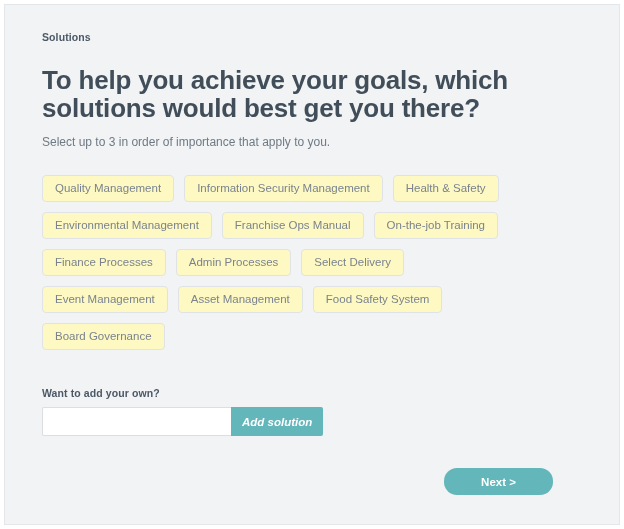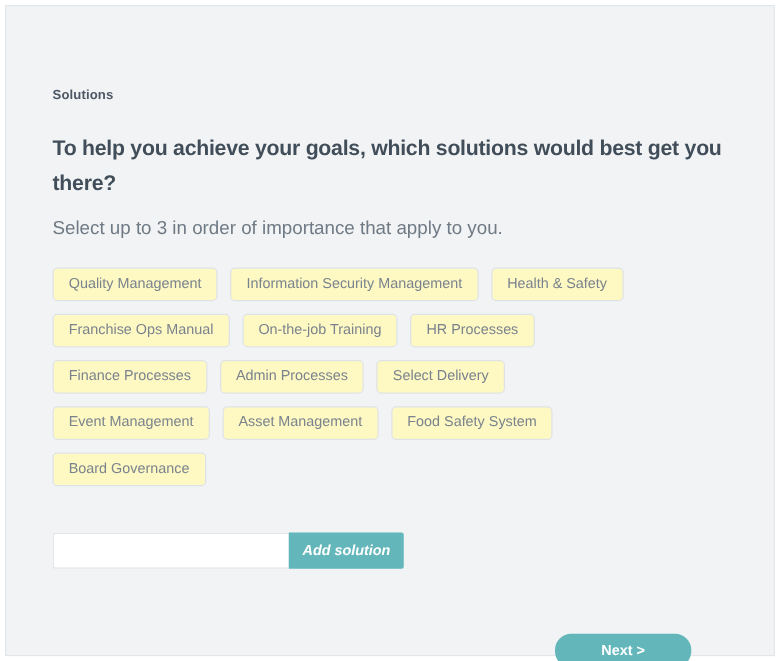--- a/index.html
+++ b/index.html
@@ -24,51 +24,50 @@
     box-shadow: inset 0 0 0 1px #e4e7e9;
     padding: 0;
   }
 
   .inner {
     position: absolute;
     left: 38px;
     top: 0;
     right: 20px;
     bottom: 0;
-    margin-top: 39px;
   }
 
   .breadcrumb {
     position: absolute;
     left: 0;
     top: 27px;
     font-size: 10.5px;
     font-weight: bold;
     color: #4c5866;
     letter-spacing: 0.1px;
   }
 
   .page-title {
     position: absolute;
     left: 0;
     top: 62px;
     width: 545px;
     margin: 0;
-    font-size: 17px;
+    font-size: 26px;
     line-height: 28px;
     font-weight: bold;
     color: #414e5a;
     letter-spacing: -0.2px;
   }
 
   .subtitle {
     position: absolute;
     left: 0;
     top: 131px;
-    font-size: 15px;
+    font-size: 12px;
     color: #6f7a85;
   }
 
   .chips {
     position: absolute;
     left: 0;
     top: 171px;
     width: 560px;
   }
   .chip-row {
@@ -166,40 +165,41 @@
 
     <div class="subtitle">Select up to 3 in order of importance that apply to you.</div>
 
     <div class="chips">
         <div class="chip-row">
           <div class="chip">Quality Management</div>
           <div class="chip">Information Security Management</div>
           <div class="chip">Health &amp; Safety</div>
         </div>
         <div class="chip-row">
+          <div class="chip">Environmental Management</div>
           <div class="chip">Franchise Ops Manual</div>
           <div class="chip">On-the-job Training</div>
-          <div class="chip">HR Processes</div>
         </div>
         <div class="chip-row">
           <div class="chip">Finance Processes</div>
           <div class="chip">Admin Processes</div>
           <div class="chip">Select Delivery</div>
         </div>
         <div class="chip-row">
           <div class="chip">Event Management</div>
           <div class="chip">Asset Management</div>
           <div class="chip">Food Safety System</div>
         </div>
         <div class="chip-row">
           <div class="chip">Board Governance</div>
         </div>
       </div>
 
     <div class="addown">
+      <div class="addown-label">Want to add your own?</div>
       <div class="addown-row">
         <input class="addown-input" type="text" placeholder="" style="">
         <button class="addown-button">Add solution</button>
       </div>
     </div>
 
     <button class="next-button">Next &gt;</button>
 
   </div>
 </div>

